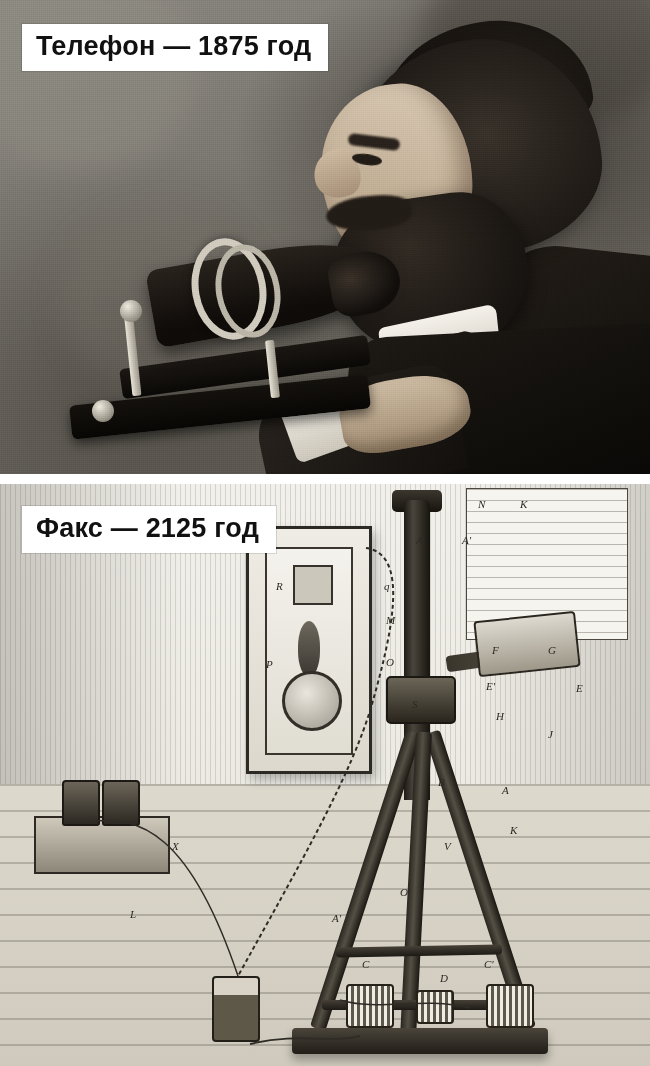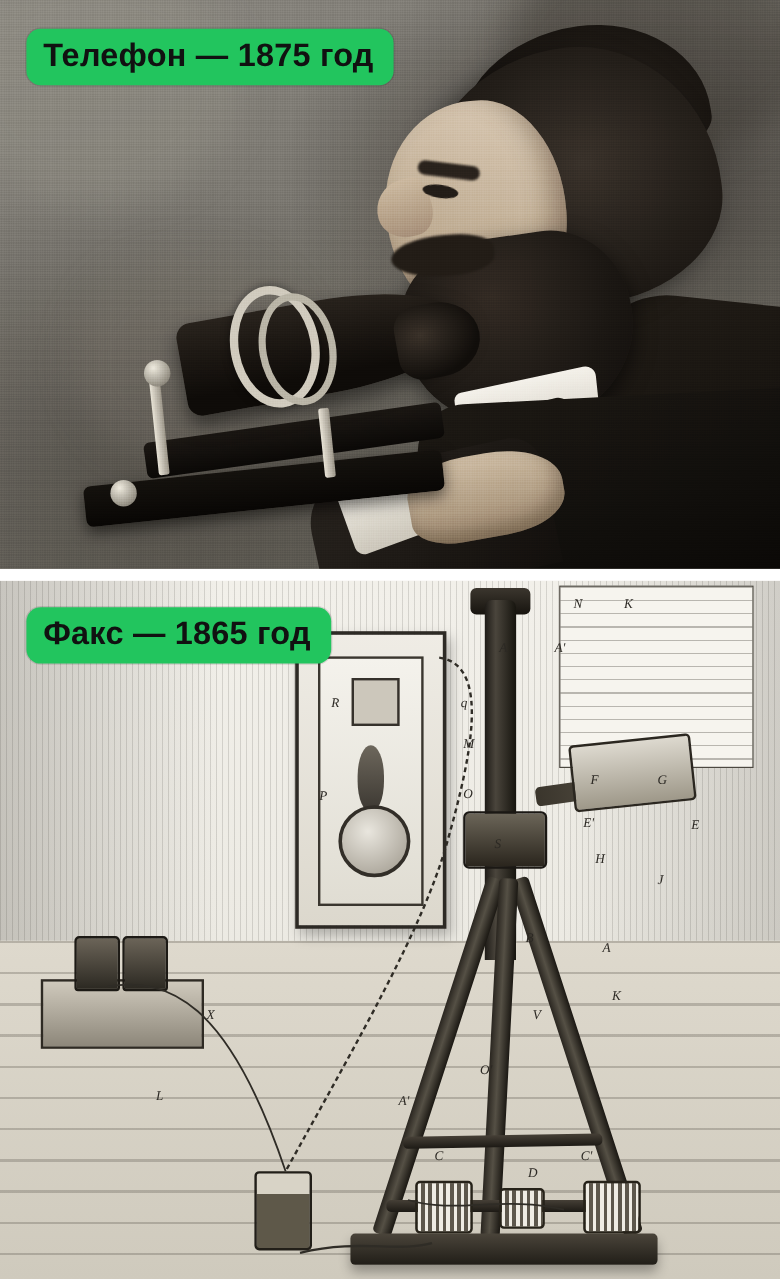--- a/index.html
+++ b/index.html
@@ -40,27 +40,26 @@
   }
   .panel-bottom {
     height: 582px;
     background: #e8e6e0;
   }
 
   
   .caption {
     position: absolute;
     z-index: 40;
-    background: #22c55e;
+    background: #ffffff;
     color: #111111;
     font-weight: bold;
     letter-spacing: 0.2px;
     white-space: nowrap;
     box-shadow: 0 0 0 1px rgba(0,0,0,0.12);
-    border-radius: 12px;
   }
   .caption-1 {
     left: 22px;
     top: 24px;
     font-size: 27px;
     padding: 7px 17px 9px 14px;
   }
   .caption-2 {
     left: 22px;
     top: 22px;
@@ -687,16 +686,16 @@
         <span class="letter" style="left:130px;top:424px;">L</span>
         <span class="letter" style="left:400px;top:402px;">O'</span>
         <span class="letter" style="left:332px;top:428px;">A'</span>
         <span class="letter" style="left:362px;top:474px;">C</span>
         <span class="letter" style="left:440px;top:488px;">D</span>
         <span class="letter" style="left:484px;top:474px;">C'</span>
       </div>
 
     </div>
 
-    <div class="caption caption-2">Факс — 1865 год</div>
+    <div class="caption caption-2">Факс — 2125 год</div>
   </section>
 
 </div>
 
 </body></html>

